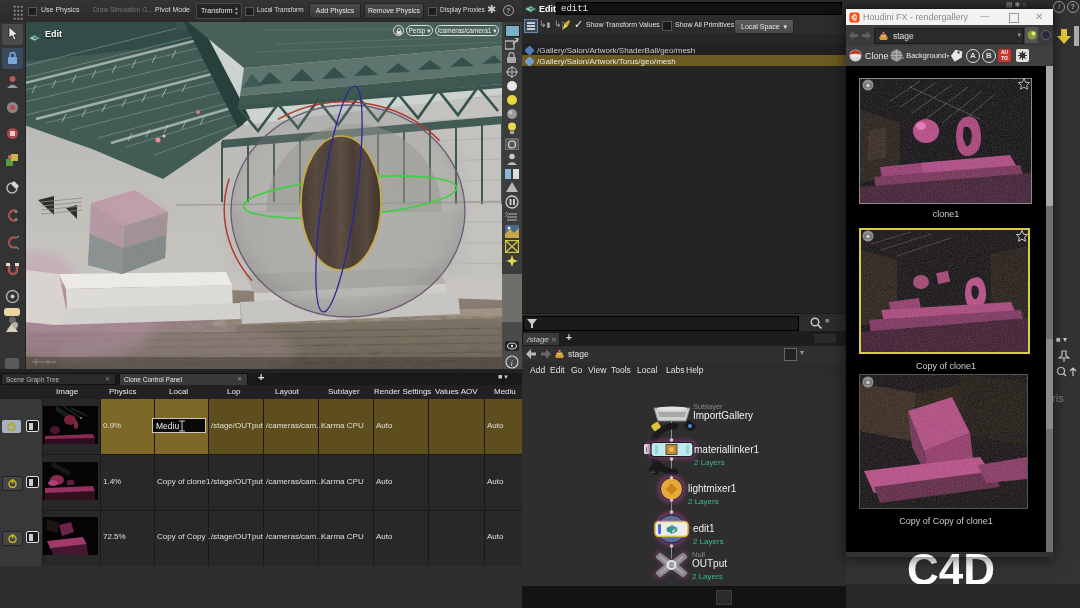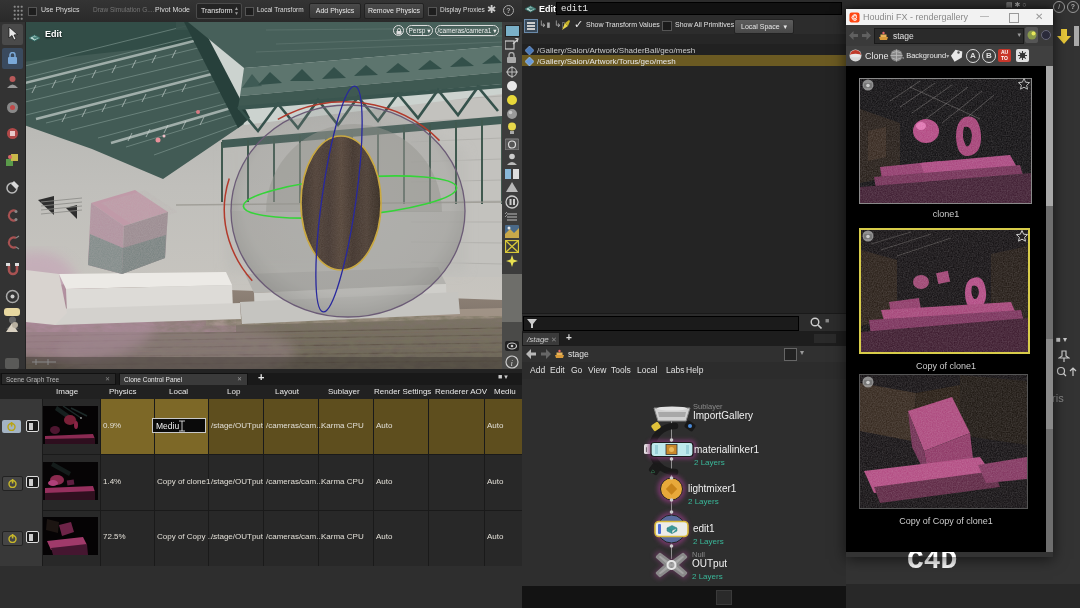--- a/index.html
+++ b/index.html
@@ -557,21 +557,21 @@
  </div>
 
  <div class="a" style="left:0;top:16px;width:522px;height:14px;background:#212121;border-bottom:1px solid #111;color:#e8e8e8;font-size:8px">
   <span class="a" style="left:56px;top:2px">Image</span>
         <span class="a" style="left:109px;top:2px">Physics</span>
   <span class="a" style="left:169px;top:2px">Local</span>
         <span class="a" style="left:227px;top:2px">Lop</span>
   <span class="a" style="left:275px;top:2px">Layout</span>
         <span class="a" style="left:328px;top:2px">Sublayer</span>
   <span class="a" style="left:374px;top:2px">Render Settings</span>
-        <span class="a" style="left:435px;top:2px">Renderer AOV</span>
+        <span class="a" style="left:435px;top:2px">Values AOV</span>
   <span class="a" style="left:494px;top:2px">Mediu</span>
  </div>
 
  <div class="a" style="left:0;top:30px;width:522px;height:167px;background:#282828">
   <div class="a" style="left:101px;top:0;width:107px;height:55px;background:#7d6827"></div>
   <div class="a" style="left:209px;top:0;width:275px;height:55px;background:#5e4e1e"></div>
   <div class="a" style="left:485px;top:0;width:37px;height:55px;background:#5e4e1e"></div>
   <div class="a" style="left:42px;top:0;width:1px;height:167px;background:#1a1a1a"></div>
   <div class="a" style="left:100px;top:0;width:1px;height:167px;background:#1a1a1a"></div>
   <div class="a" style="left:154px;top:0;width:1px;height:167px;background:#1a1a1a"></div>
@@ -686,21 +686,21 @@
  <svg class="a" style="left:212px;top:350px" width="12" height="13">
         <path d="M4 1 L8 1 L8 6 L11 8 L1 8 L4 6 Z M6 8 L6 12" stroke="#ccc" stroke-width="1.2" fill="none"></path>
       </svg>
  <svg class="a" style="left:210px;top:366px" width="22" height="12">
         <circle cx="5" cy="5" r="3.5" fill="none" stroke="#ccc" stroke-width="1.2"></circle>
         <path d="M7.5 7.5 L10 10" stroke="#ccc" stroke-width="1.2"></path>
         <path d="M17 10 L17 2 M14 5 L17 2 L20 5" stroke="#ccc" stroke-width="1.2" fill="none"></path>
       </svg>
  <span class="a" style="left:200px;top:392px;color:#8a8a8a;font-size:11px">aris</span>
 
- <span class="a" style="left:61px;top:545px;color:#fff;font-size:28px;font-weight:bold;font-family:Liberation Mono, monospace">C4D</span>
+ <span class="a" style="left:61px;top:545px;color:#fff;font-size:44px;font-weight:bold;font-family:Liberation Sans, sans-serif">C4D</span>
  <div class="a" style="left:0;top:584px;width:234px;height:24px;background:#282828"></div>
 </div>
 
 <div class="a" style="left:846px;top:9px;width:207px;height:548px;box-shadow:0 2px 14px rgba(0,0,0,0.6)" id="floatwin">
 
  <div class="a" style="left:0;top:0;width:207px;height:16px;background:#f2f2f2;box-shadow:0 0 6px rgba(0,0,0,0.5)">
   <svg class="a" style="left:3px;top:2.5px" width="11" height="11" viewBox="0 0 25 25">
           <rect x="1" y="1" width="23" height="23" rx="5" fill="#ff4713"></rect>
           <path d="M 18 8 A 6.5 6.5 0 1 0 18 17 M 16.5 15 A 4 4 0 1 1 16.5 9.5 A 3 3 0 1 1 12 13.5" fill="none" stroke="#fff" stroke-width="2.2"></path>
         </svg>

